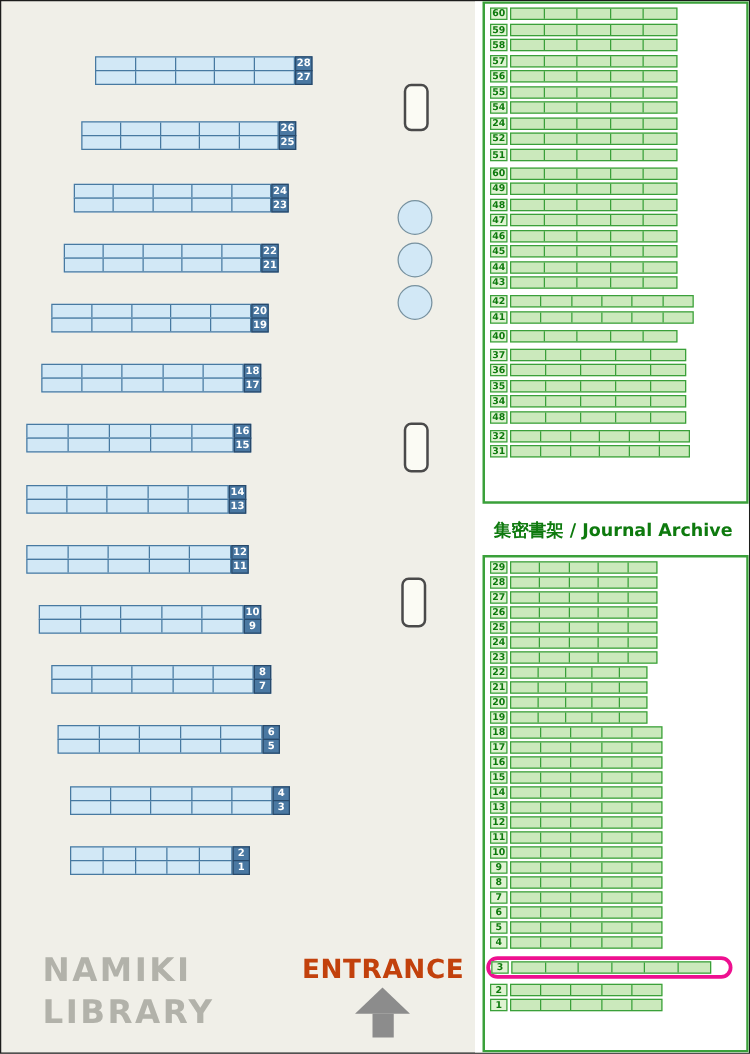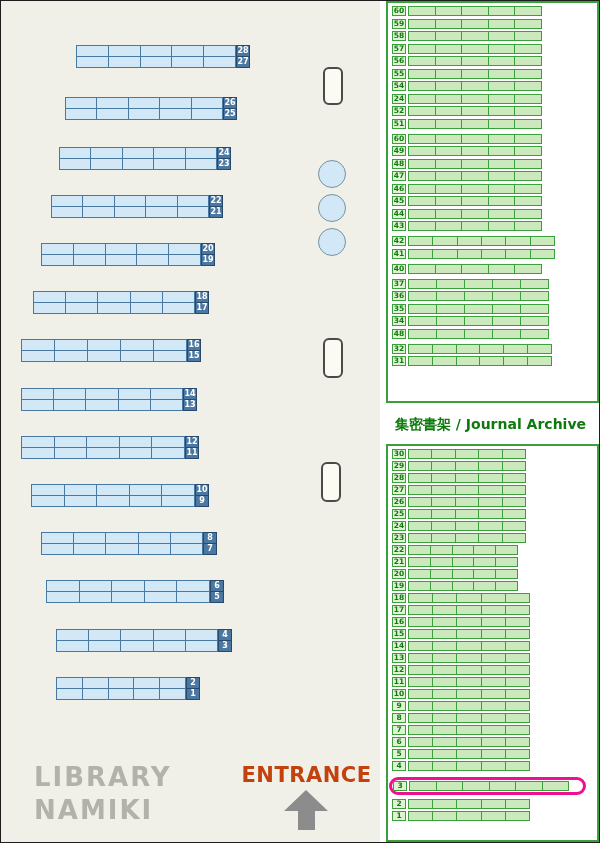--- a/index.html
+++ b/index.html
@@ -60,22 +60,22 @@
   <div class="right-bg"></div>
 
   <div class="floor">
 
     <div class="entrance">ENTRANCE</div>
     <div class="arrow">
       <div class="arrow-head"></div>
       <div class="arrow-stem"></div>
     </div>
     <div class="title">
+      <div>NAMIKI</div>
       <div>LIBRARY</div>
-      <div>NAMIKI</div>
     </div>
   <div class="bpair" style="left: 75px; top: 44px;">
         <div class="brow">
           <div class="bbar" style="width: 160px;">
             <div class="bcell"></div>
             <div class="bcell"></div>
             <div class="bcell"></div>
             <div class="bcell"></div>
             <div class="bcell"></div>
           </div>
@@ -680,30 +680,20 @@
             <div class="acell"></div>
             <div class="acell"></div>
             <div class="acell"></div>
           </div>
         </div>
       </div>
     </div>
   <div class="alabel">集密書架 / Journal Archive</div>
   <div class="abox abox-bottom">
       <div class="agroup">
-        <div class="arow">
-          <div class="atag">30</div>
-          <div class="abar" style="width: 118px;">
-            <div class="acell"></div>
-            <div class="acell"></div>
-            <div class="acell"></div>
-            <div class="acell"></div>
-            <div class="acell"></div>
-          </div>
-        </div>
         <div class="arow">
           <div class="atag">29</div>
           <div class="abar" style="width: 118px;">
             <div class="acell"></div>
             <div class="acell"></div>
             <div class="acell"></div>
             <div class="acell"></div>
             <div class="acell"></div>
           </div>
         </div>

